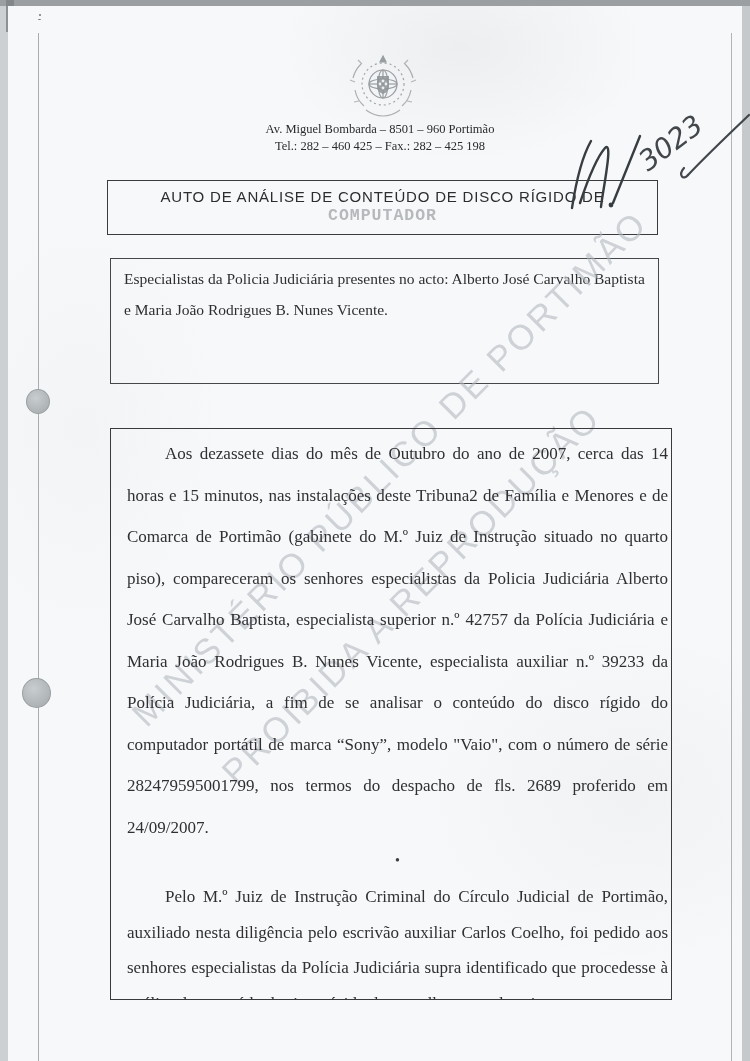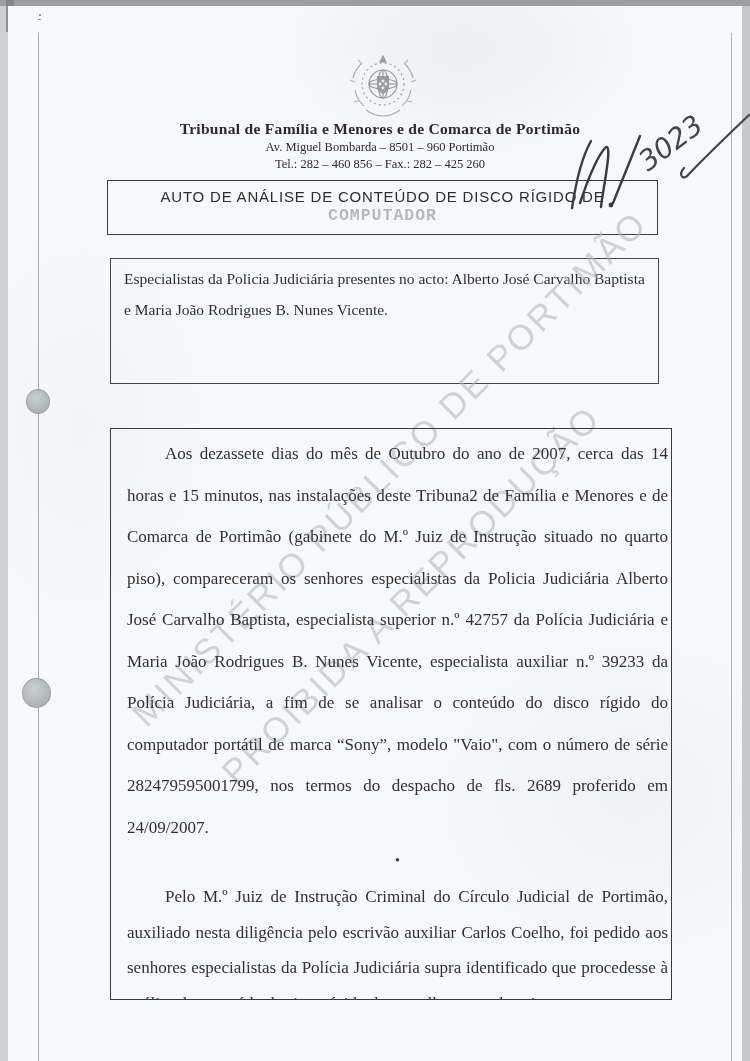--- a/index.html
+++ b/index.html
@@ -141,23 +141,22 @@
   <g fill="#8f9497" opacity=".85">
     <path d="M41,26 h12 v10 q0,6 -6,8 q-6,-2 -6,-8 z"></path>
     <circle cx="47" cy="31" r="1.4" fill="#f7f8f9"></circle>
     <circle cx="44" cy="34" r="1.4" fill="#f7f8f9"></circle>
     <circle cx="50" cy="34" r="1.4" fill="#f7f8f9"></circle>
     <circle cx="47" cy="38" r="1.4" fill="#f7f8f9"></circle>
   </g>
 </svg>
 
 <div class="header-block">
-  <div class="court-name">Tribunal de Família e Menores e de Comarca de Portimão</div>
   <div class="court-sub">Av. Miguel Bombarda – 8501 – 960 Portimão</div>
-  <div class="court-sub">Tel.: 282 – 460 856 – Fax.: 282 – 425 260</div>
+  <div class="court-sub">Tel.: 282 – 460 425 – Fax.: 282 – 425 198</div>
 </div>
 
 <div class="title-box">
   <div class="title-line1">AUTO DE ANÁLISE DE CONTEÚDO DE DISCO RÍGIDO DE</div>
   <div class="title-line2">COMPUTADOR</div>
 </div>
 
 <div class="participants-box">
   <div>Especialistas da Policia Judiciária presentes no acto: Alberto José Carvalho Baptista e Maria João Rodrigues B. Nunes Vicente.</div>
 </div>

